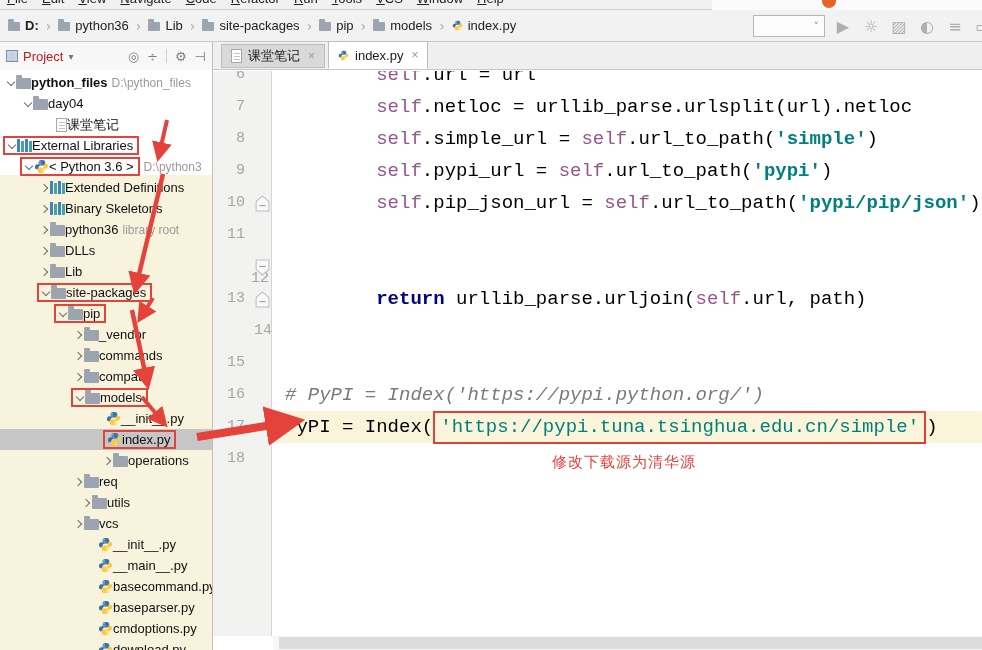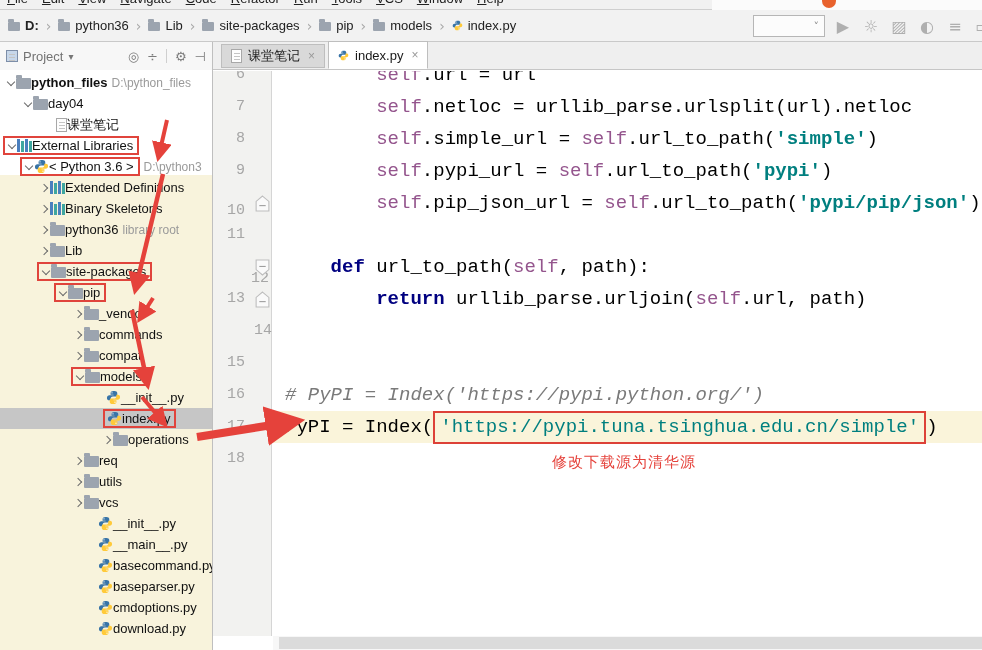--- a/index.html
+++ b/index.html
@@ -21,21 +21,21 @@
   .crumb-label { font-size:13px; color:#222; }
   .crumb-label.bold { font-weight:bold; }
   .crumb-sep { color:#A9A9A9; font-size:14px; font-family:"DejaVu Sans",sans-serif; }
   #run-combo { position:absolute; left:753px; top:5px; width:72px; height:22px; background:#FCFCFC; border:1px solid #B6B6B6; display:flex; align-items:center; justify-content:flex-end; padding-right:5px; color:#8a8a8a; font-size:11px; font-family:"DejaVu Sans",sans-serif; }
   #toolbar-btns { position:absolute; left:834px; top:4px; height:24px; display:flex; gap:10px; align-items:center; }
   .tb-btn { width:18px; text-align:center; color:#AFAFAF; font-size:16px; font-family:"DejaVu Sans",sans-serif; }
 
   
   #project-panel { position:absolute; left:0; top:42px; width:213px; height:608px; background:#fff; border-right:1px solid #BFBFBF; overflow:hidden; }
   #panel-header { position:absolute; left:0; top:0; width:100%; height:28px; display:flex; align-items:center; padding:0 6px; gap:5px; background:#F7F7F7; }
-  #panel-title { font-size:13px; color:#737373; }
+  #panel-title { font-size:13px; color:#b91c1c; }
   .hdr-caret { color:#777; font-size:10px; font-family:"DejaVu Sans",sans-serif; }
   #panel-hdr-icons { margin-left:auto; display:flex; gap:8px; align-items:center; }
   .hdr-ico { color:#7B7B7B; font-size:13px; font-family:"DejaVu Sans",sans-serif; }
   .hdr-divider { width:1px; height:14px; background:#CFCFCF; }
   #cream-overlay { position:absolute; left:0; top:133px; width:100%; bottom:0; background:#F8F3DC; }
   #tree { position:absolute; left:0; top:30px; width:100%; bottom:0; }
   .trow { position:relative; height:21px; display:flex; align-items:center; white-space:nowrap; }
   .trow.selected { background:#C6C6C6; }
   .trow-inner { display:flex; align-items:center; height:19px; }
   .trow-inner.redbox { border:2px solid #E0443C; padding:0 4px 0 2px; margin-left:-3px; }
@@ -256,20 +256,27 @@
           <span class="chev closed"></span>
           <span class="ic ic-folder"></span>
           <span class="tlabel">python36</span>
         </span>
         <span class="tsub">library root</span>
       </div>
       <div class="trow" style="padding-left: 40px;">
         <span class="trow-inner">
           <span class="chev closed"></span>
           <span class="ic ic-folder"></span>
+          <span class="tlabel">DLLs</span>
+        </span>
+      </div>
+      <div class="trow" style="padding-left: 40px;">
+        <span class="trow-inner">
+          <span class="chev closed"></span>
+          <span class="ic ic-folder"></span>
           <span class="tlabel">Lib</span>
         </span>
       </div>
       <div class="trow" style="padding-left: 40px;">
         <span class="trow-inner redbox">
           <span class="chev open"></span>
           <span class="ic ic-folder"></span>
           <span class="tlabel">site-packages</span>
         </span>
       </div>
@@ -341,21 +348,21 @@
           <span class="tlabel">operations</span>
         </span>
       </div>
       <div class="trow" style="padding-left: 74px;">
         <span class="trow-inner">
           <span class="chev closed"></span>
           <span class="ic ic-folder"></span>
           <span class="tlabel">req</span>
         </span>
       </div>
-      <div class="trow" style="padding-left: 74px;">
+      <div class="trow" style="padding-left: 74px; margin-left: 8px;">
         <span class="trow-inner">
           <span class="chev closed"></span>
           <span class="ic ic-folder"></span>
           <span class="tlabel">utils</span>
         </span>
       </div>
       <div class="trow" style="padding-left: 74px;">
         <span class="trow-inner">
           <span class="chev closed"></span>
           <span class="ic ic-folder"></span>
@@ -463,21 +470,21 @@
         <span class="tab-close">×</span>
       </div>
     </div>
   <div id="editor-body">
     <div id="line-highlight" style="top: 340px;"></div>
     <div id="gutter">
         <div class="lnum" style="top: -12px;">6</div>
         <div class="lnum" style="top: 20px;">7</div>
         <div class="lnum" style="top: 52px;">8</div>
         <div class="lnum" style="top: 84px;">9</div>
-        <div class="lnum" style="top: 124px;">10</div>
+        <div class="lnum" style="top: 116px;">10</div>
         <div class="lnum" style="top: 148px;">11</div>
         <div class="lnum" style="top: 192px; padding-left: 38px;">12</div>
         <div class="lnum" style="top: 212px;">13</div>
         <div class="lnum" style="top: 244px; padding-left: 41px;">14</div>
         <div class="lnum" style="top: 276px;">15</div>
         <div class="lnum" style="top: 308px;">16</div>
         <div class="lnum" style="top: 340px;">17</div>
         <div class="lnum" style="top: 372px;">18</div>
         <div class="fold" style="top: 124px;"><svg width="15" height="17" viewBox="0 0 14 16">
             <polygon points="7,1 13,6 13,15 1,15 1,6" fill="#FAFAFA" stroke="#BDBDBD"></polygon>
@@ -493,21 +500,20 @@
           </svg></div>
       </div>
     <div id="gutter-content"></div>
     <div id="code-area">
         <div class="cline" style="top: -12px;"><span class="seg-plain">        </span><span class="seg-self">self</span><span class="seg-plain">.url = url</span></div>
         <div class="cline" style="top: 20px;"><span class="seg-plain">        </span><span class="seg-self">self</span><span class="seg-plain">.netloc = urllib_parse.urlsplit(url).netloc</span></div>
         <div class="cline" style="top: 52px;"><span class="seg-plain">        </span><span class="seg-self">self</span><span class="seg-plain">.simple_url = </span><span class="seg-self">self</span><span class="seg-plain">.url_to_path(</span><span class="seg-str">'simple'</span><span class="seg-plain">)</span></div>
         <div class="cline" style="top: 84px;"><span class="seg-plain">        </span><span class="seg-self">self</span><span class="seg-plain">.pypi_url = </span><span class="seg-self">self</span><span class="seg-plain">.url_to_path(</span><span class="seg-str">'pypi'</span><span class="seg-plain">)</span></div>
         <div class="cline" style="top: 116px;"><span class="seg-plain">        </span><span class="seg-self">self</span><span class="seg-plain">.pip_json_url = </span><span class="seg-self">self</span><span class="seg-plain">.url_to_path(</span><span class="seg-str">'pypi/pip/json'</span><span class="seg-plain">)</span></div>
         <div class="cline" style="top: 148px;"></div>
-        <div class="cline" style="top: 180px;"><span class="seg-plain">    </span><span class="seg-kw">def</span><span class="seg-plain"> url_to_path(</span><span class="seg-self">self</span><span class="seg-plain">, path):</span></div>
         <div class="cline" style="top: 212px;"><span class="seg-plain">        </span><span class="seg-kw">return</span><span class="seg-plain"> urllib_parse.urljoin(</span><span class="seg-self">self</span><span class="seg-plain">.url, path)</span></div>
         <div class="cline" style="top: 244px;"></div>
         <div class="cline" style="top: 276px;"></div>
         <div class="cline" style="top: 308px;"><span class="seg-com"># PyPI = Index('https://pypi.python.org/')</span></div>
         <div class="cline" style="top: 340px;"><span class="seg-plain">PyPI = Index(</span><span class="seg-strbox">'https://pypi.tuna.tsinghua.edu.cn/simple'</span><span class="seg-plain">)</span></div>
         <div class="cline" style="top: 372px;"></div>
       </div>
     <div id="hscroll-track">
         <div id="hscroll-thumb"></div>
       </div>

